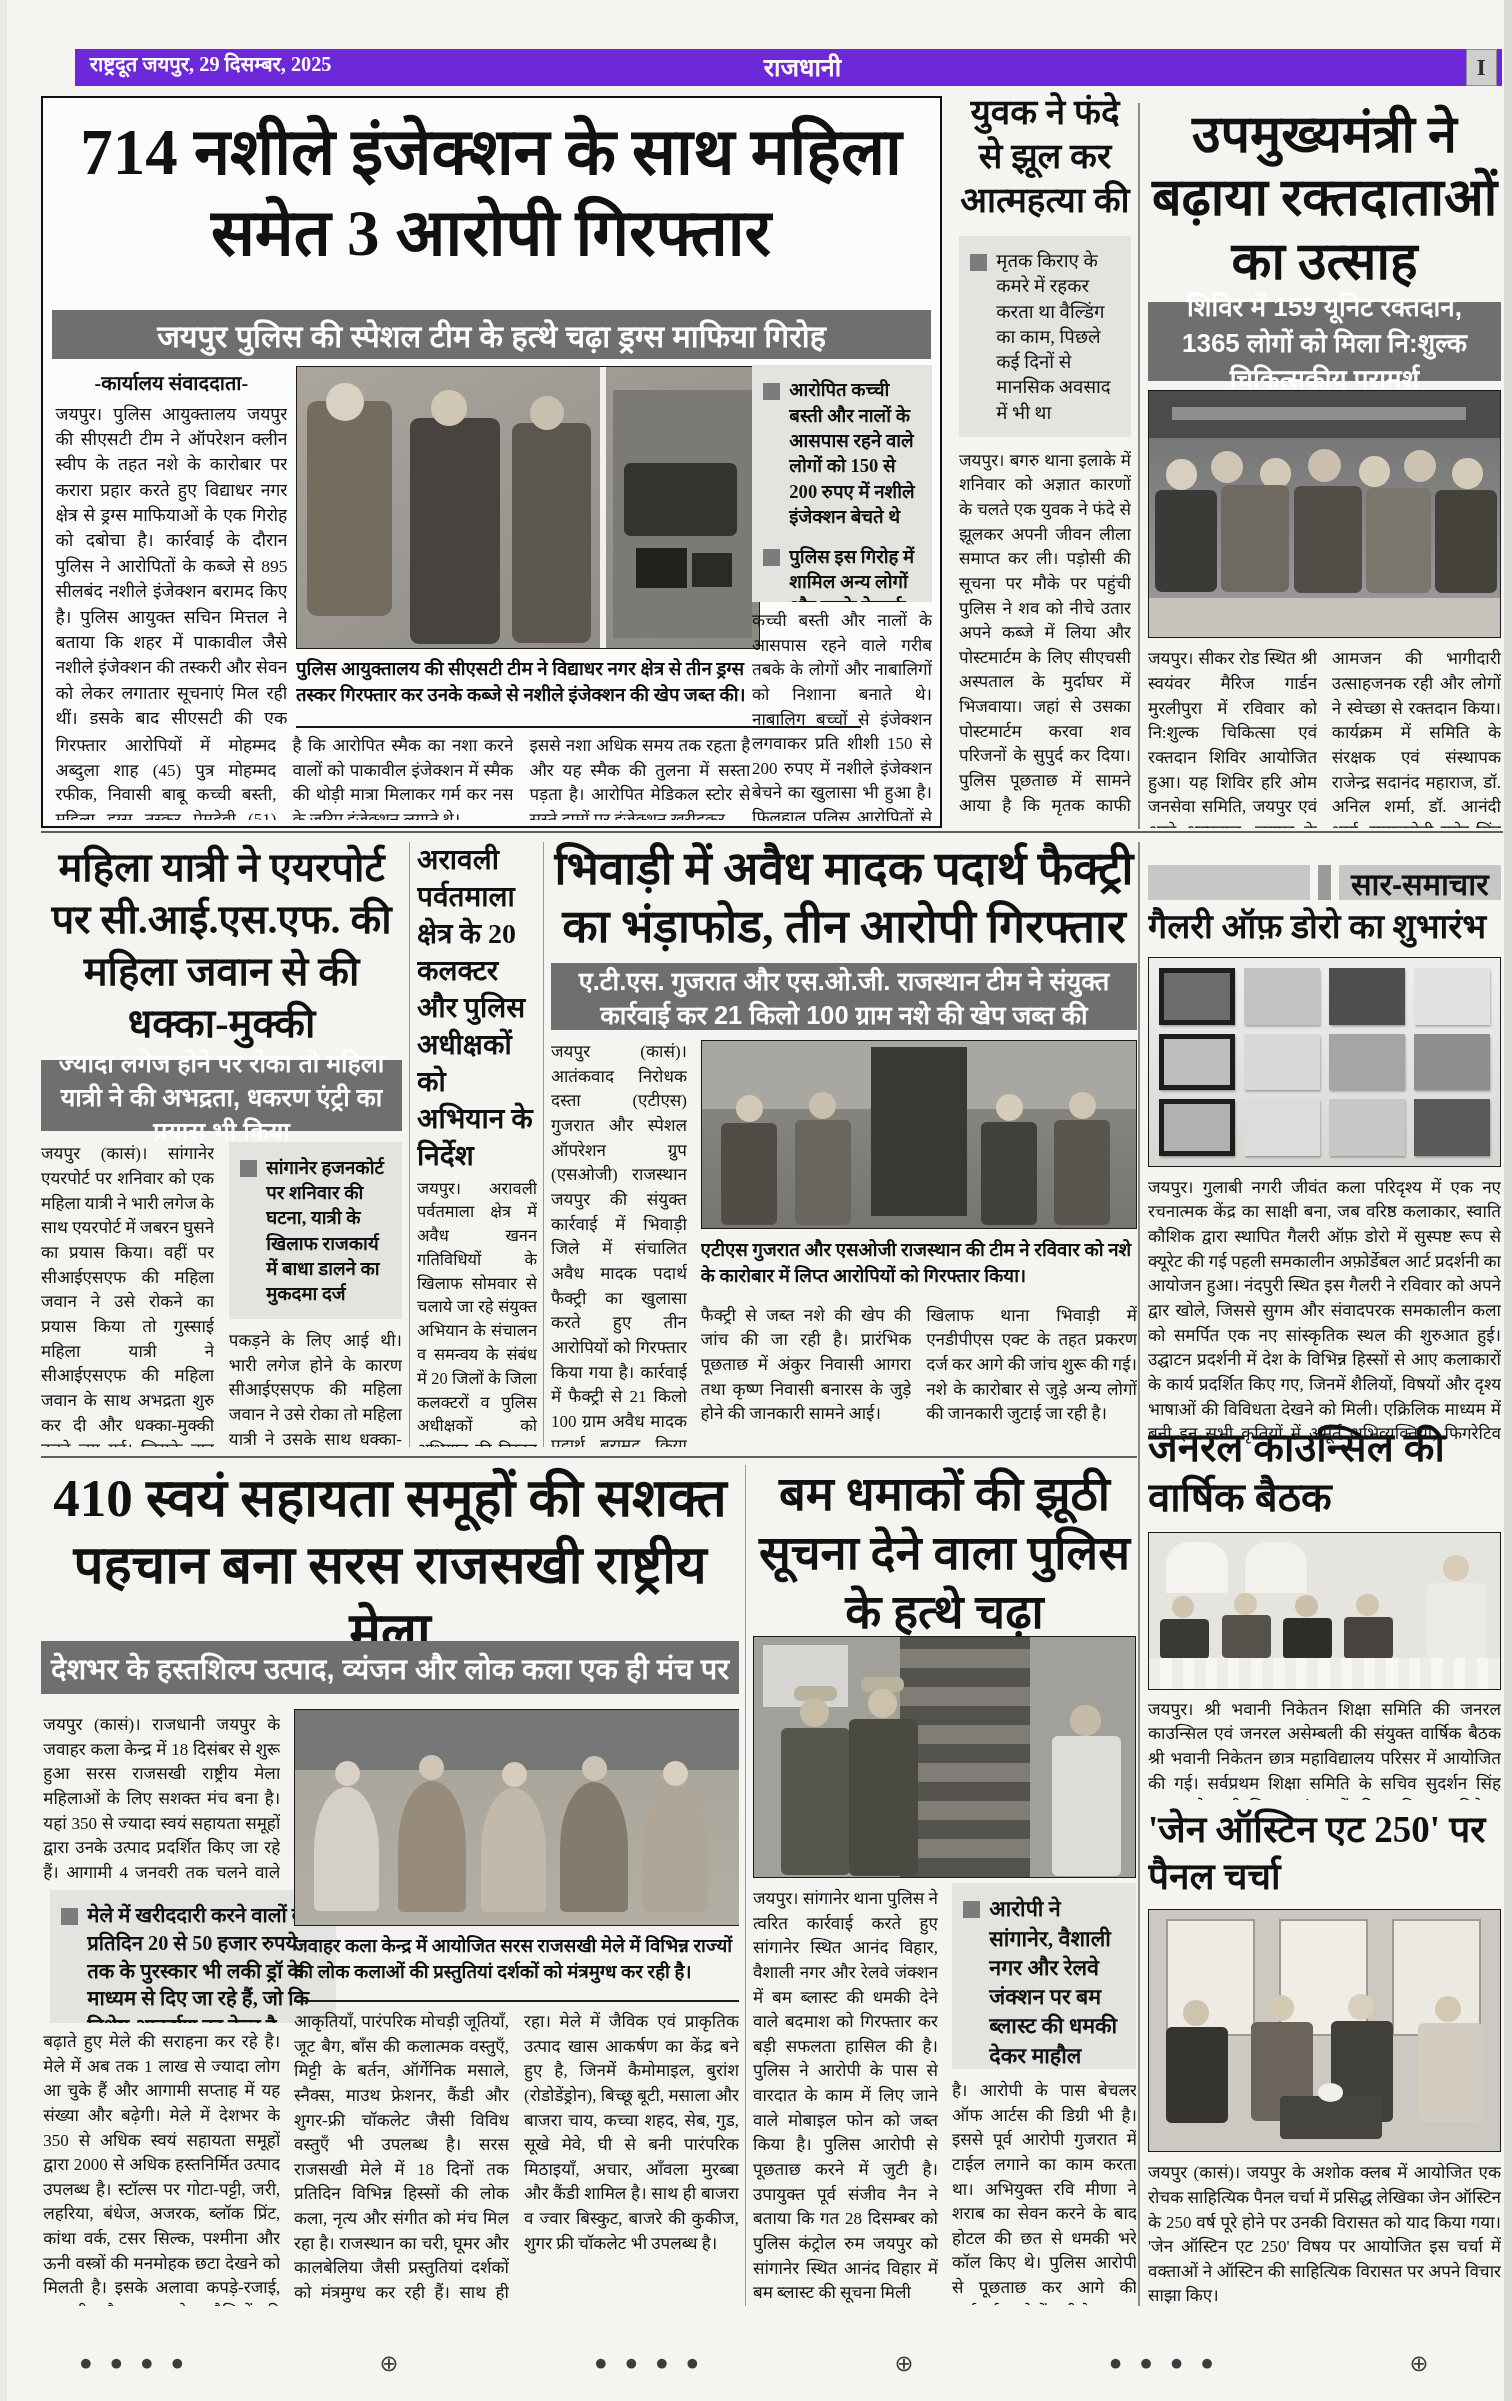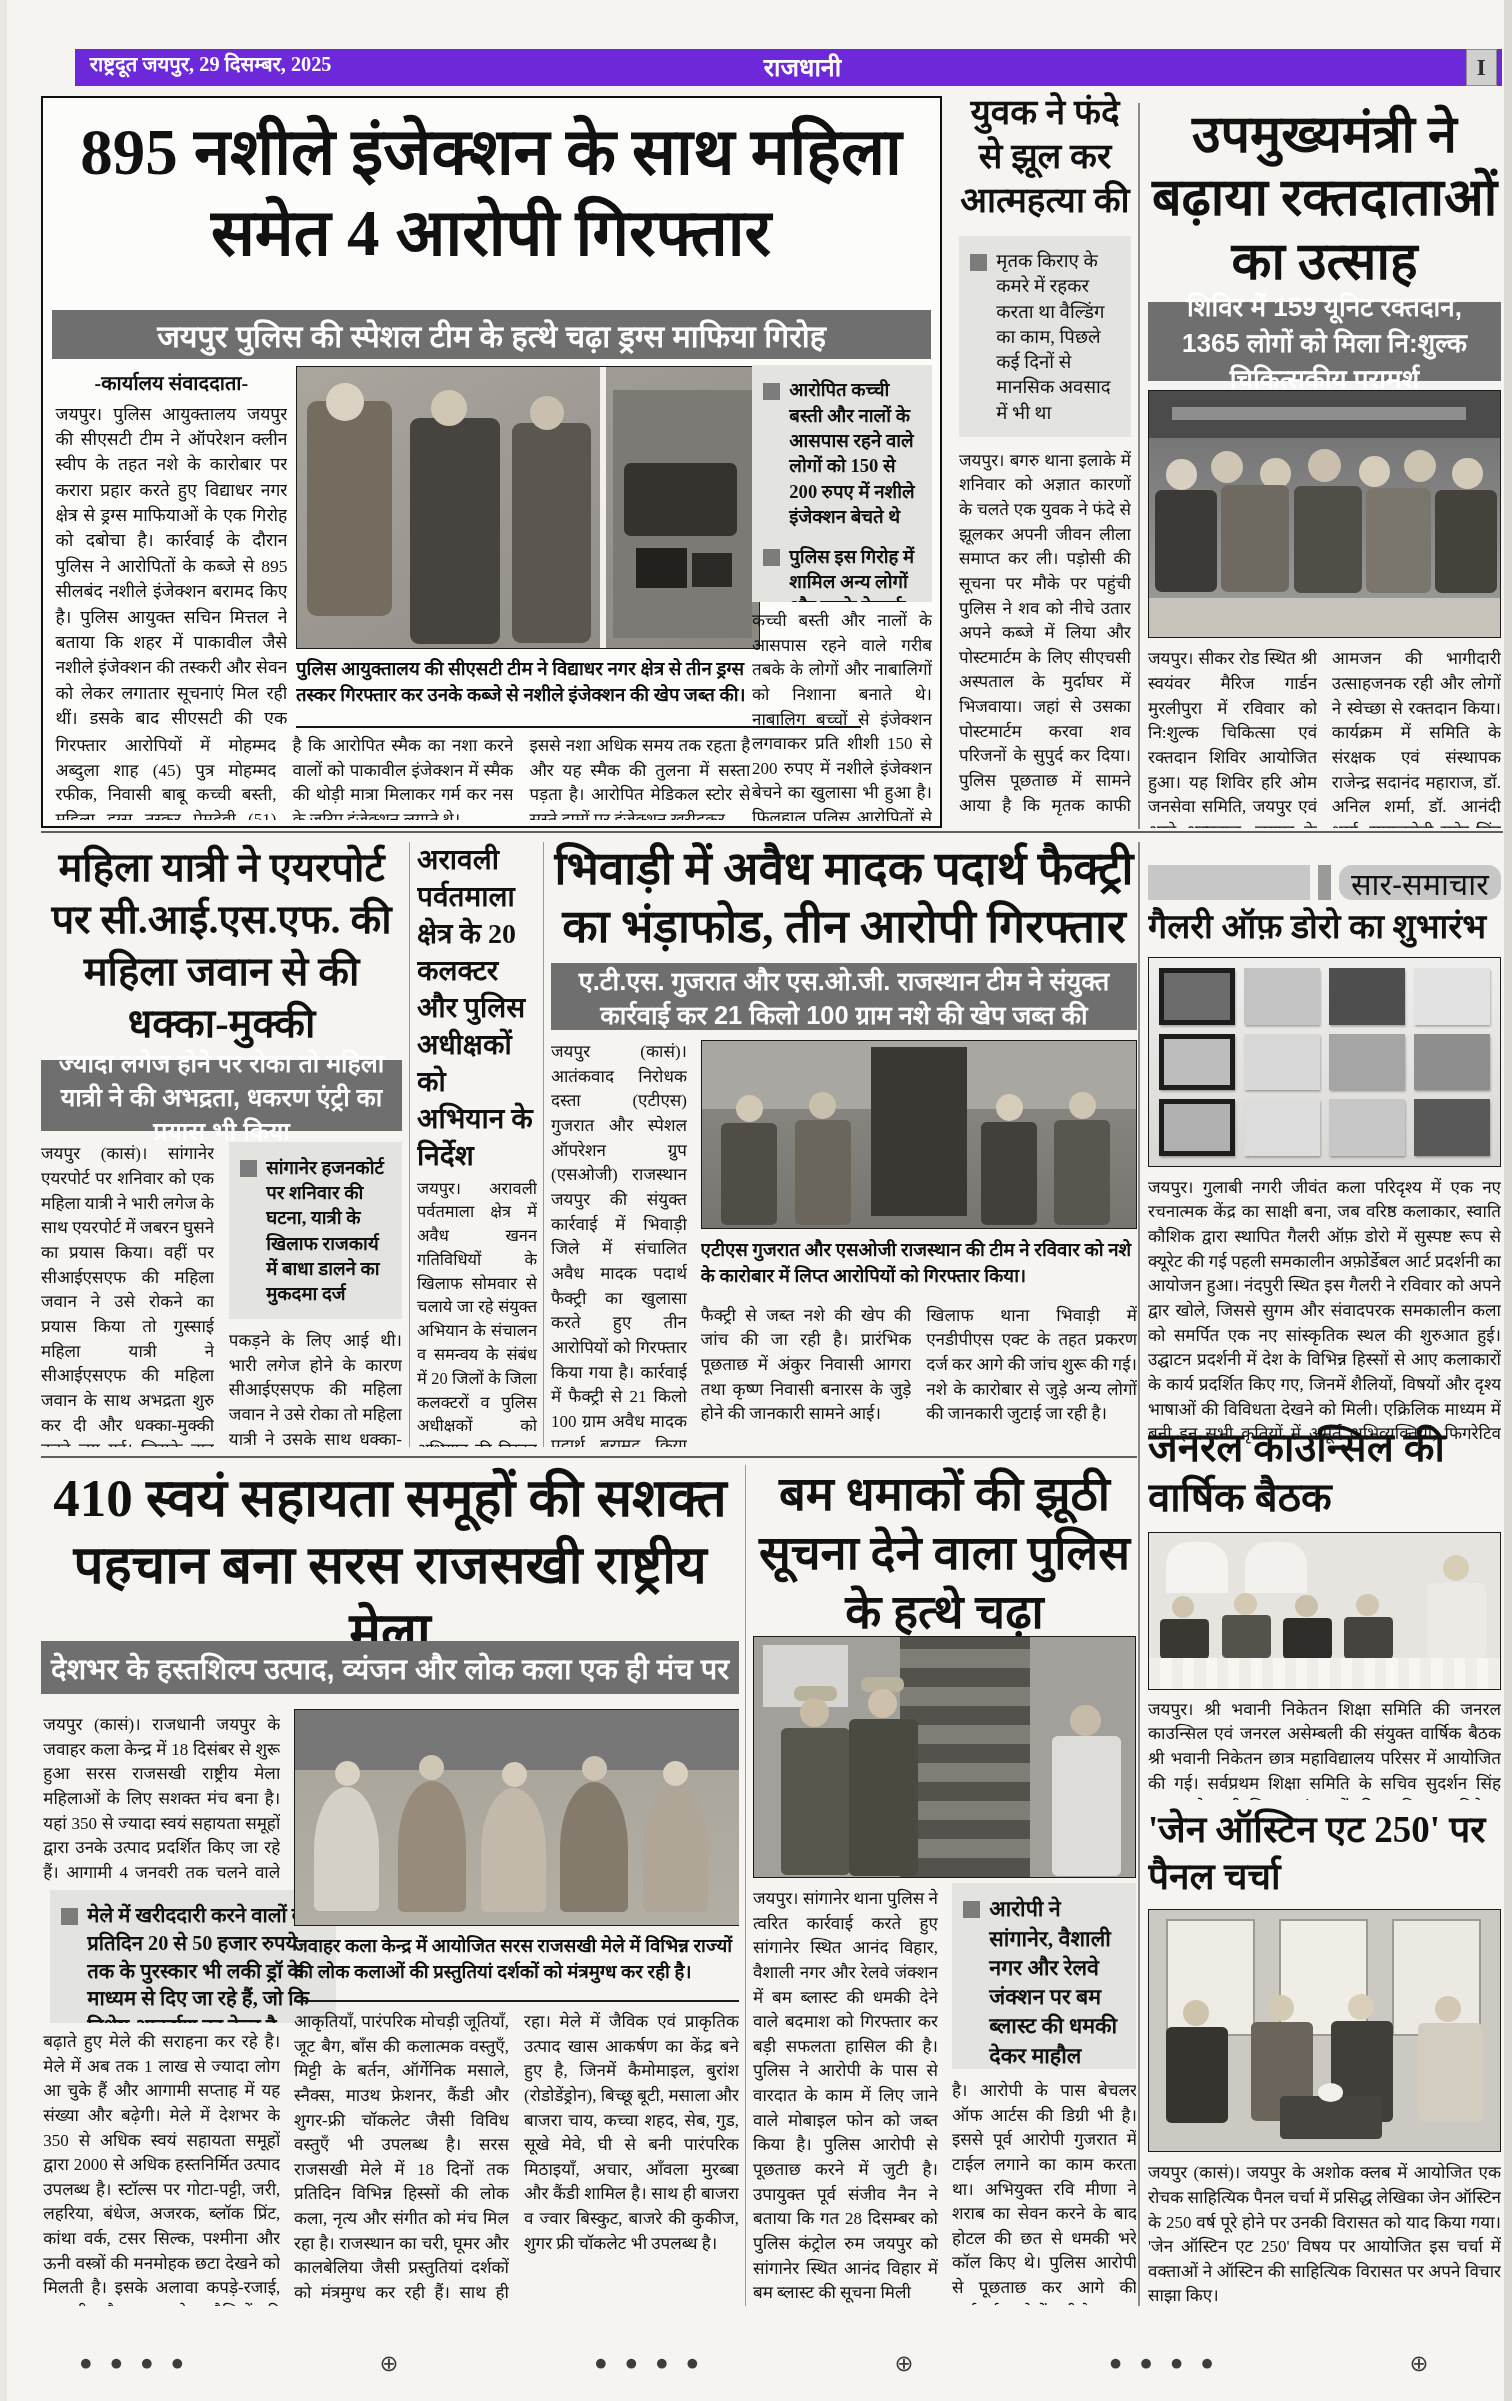--- a/index.html
+++ b/index.html
@@ -43,40 +43,40 @@
 
   .artgrid{display:grid;grid-template-columns:repeat(4,1fr);grid-template-rows:repeat(3,1fr);
            gap:9px;position:absolute;inset:10.2px;}
   .art{background:#bdbdbd;box-shadow:1.1px 1.7px 2.3px rgba(0,0,0,.35);}
   .framed{border:5.1px solid #1d1d1d;box-sizing:border-box;}
 
   .saar{display:flex;align-items:stretch;gap:8px;}
   .saar .bar{flex:1;background:#c7c7c7;}
   .saar .acc{width:12.4px;background:#9a9a9a;}
   .saar .lbl{background:#c7c7c7;padding:0 12.4px;display:flex;align-items:center;
-             font-size:30.5px;font-weight:400;font-family:"Liberation Sans",sans-serif;border-radius:13px;}
+             font-size:30.5px;font-weight:700;font-family:"Liberation Sans",sans-serif;}
 
   .footer{display:flex;align-items:center;justify-content:space-between;color:#3c3c3c;}
   .footer span{font-size:22.6px;letter-spacing:5.6px;}
 </style>
 </head>
 <body>
 
 <div class="page">
   <div class="abs edge-l"></div>
   <div class="abs edge-r"></div>
 
   <div class="abs masthead">
     <span class="mh-left">राष्ट्रदूत जयपुर, 29 दिसम्बर, 2025</span>
     <span class="mh-center">राजधानी</span>
   </div>
   <div class="abs pagemark">I</div>
 
   <div class="abs" style="left:41px;top:96px;width:901px;height:732px;border:2.8px solid #101010;background:#fcfcfa;box-sizing:border-box;">
-    <div class="abs hl" style="left:19px;top:13.6px;width:858px;height:192px;font-size:65px;text-align:center;">895 नशीले इंजेक्शन के साथ महिला समेत 4 आरोपी गिरफ्तार</div>
+    <div class="abs hl" style="left:19px;top:13.6px;width:858px;height:192px;font-size:65px;text-align:center;">714 नशीले इंजेक्शन के साथ महिला समेत 3 आरोपी गिरफ्तार</div>
     <div class="abs kicker" style="left:9px;top:212px;width:879px;height:49px;font-size:30.5px;">जयपुर पुलिस की स्पेशल टीम के हत्थे चढ़ा ड्रग्स माफिया गिरोह</div>
 
     <div class="abs" style="left:12.4px;top:271px;width:232px;height:355px;overflow:hidden;">
       <div class="byline">-कार्यालय संवाददाता-</div>
       <div class="body-t" style="font-size:17.5px;">जयपुर। पुलिस आयुक्तालय जयपुर की सीएसटी टीम ने ऑपरेशन क्लीन स्वीप के तहत नशे के कारोबार पर करारा प्रहार करते हुए विद्याधर नगर क्षेत्र से ड्रग्स माफियाओं के एक गिरोह को दबोचा है। कार्रवाई के दौरान पुलिस ने आरोपितों के कब्जे से 895 सीलबंद नशीले इंजेक्शन बरामद किए है। पुलिस आयुक्त सचिन मित्तल ने बताया कि शहर में पाकावील जैसे नशीले इंजेक्शन की तस्करी और सेवन को लेकर लगातार सूचनाएं मिल रही थीं। इसके बाद सीएसटी की एक विशेष टीम गठित कर तकनीकी सहायता और मुखबिर तंत्र के आधार पर निगरानी शुरू की गई। टीम ने विद्याधर नगर इलाके में दबिश देकर तीन आरोपितों को गिरफ्तार किया।</div>
     </div>
 
     <div class="abs ph" style="left:253px;top:268px;width:464px;height:283px;background:linear-gradient(150deg,#aaa69e,#8b8882);">
       <i style="left:10.2px;top:34px;width:85px;height:215px;background:#746c5e;border-radius:10.2px;"></i>
       <i class="head" style="left:29px;top:16px;width:38px;height:38px;background:#d9d2c3;"></i>

